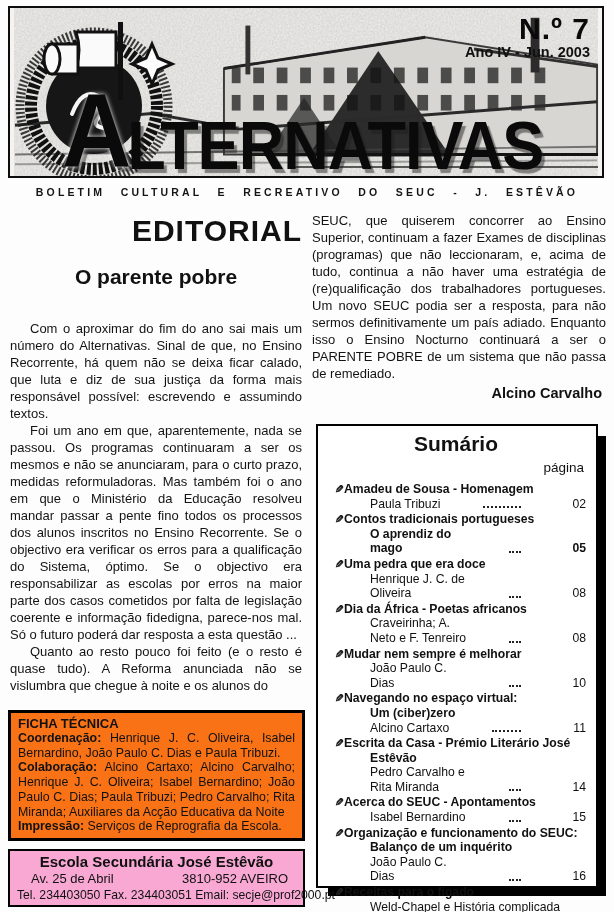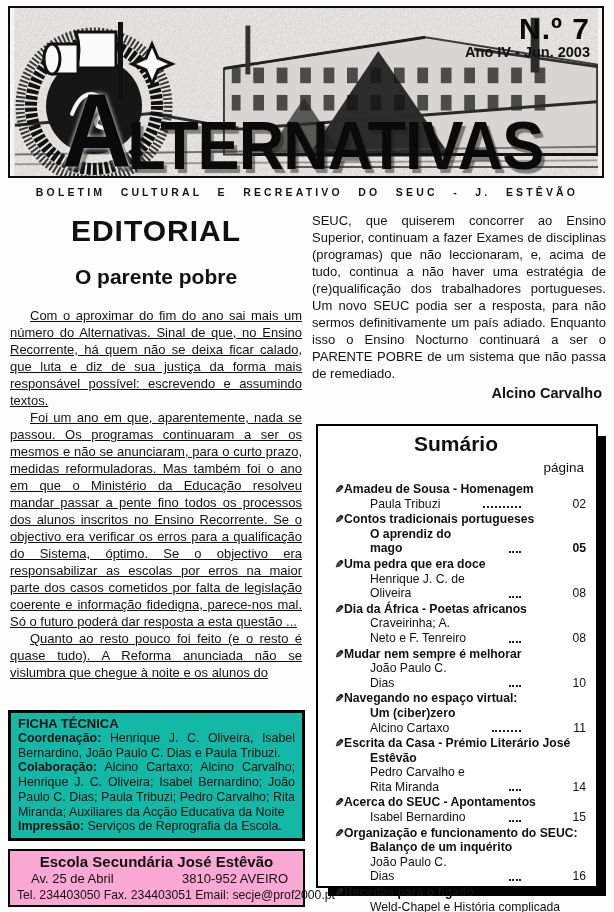--- a/index.html
+++ b/index.html
@@ -37,27 +37,27 @@
   .mast-underline2 { position:absolute; left:280px; right:4px; bottom:8px; height:2px; background:#2a2a2a; opacity:.75; z-index:1; }
 
   .subtitle {
     position:absolute; left:8px; top:186px; width:598px; overflow:hidden;
     font-size:10.5px; font-weight:bold; letter-spacing:0.30em; word-spacing:0.9em;
     white-space:nowrap; text-align:center; color:#151515;
   }
 
   
   .col-left { position:absolute; left:10px; top:214px; width:292px; }
-  .ed-heading { font-size:30px; font-weight:bold; text-align:center; letter-spacing:1px; }
+  .ed-heading { font-size:30px; font-weight:bold; text-align:right; letter-spacing:1px; }
   .ed-subheading { font-size:21px; font-weight:bold; text-align:center; margin-top:17px; }
   .col-left p, .col-right p {
     font-size:13px; line-height:17px; text-align:justify; color:#131313;
   }
   .col-left p { text-indent:20px; margin-top:0; }
-  .col-left .paras { margin-top:18px;text-decoration:underline; }
+  .col-left .paras { margin-top:31px; }
 
   
   .col-right { position:absolute; left:312px; top:212px; width:294px; }
   .col-right p.cont { text-indent:0; }
   .ed-author { font-size:14.5px; font-weight:bold; text-align:right; padding-right:4px; margin-top:3px; }
 
   
   .sumario {
     position:absolute; left:316px; top:424px; width:282px; height:464px;
     background:#fff; border:2px solid #000; padding:6px 10px 6px 8px;
@@ -71,21 +71,21 @@
   .pen { width:18px; flex:0 0 18px; font-size:11px; transform:scaleX(-1); color:#222; }
   .sum-cont { padding-left:44px; }
   .sum-cont.bold { font-weight:bold; }
   .sum-sub { display:flex; align-items:flex-end; padding-left:44px;gap:40px; }
   .leader { flex:1; border-bottom:2px dotted #222; margin:0 3px 3px 3px; min-width:12px; }
   .pg { flex:0 0 22px; text-align:right; }
 
   
   .ficha {
     position:absolute; left:8px; top:710px; width:297px;
-    border:3px solid #000; padding:3px 7px 4px 7px; background:#14b8a6;
+    border:3px solid #000; padding:3px 7px 4px 7px; background:#f97316;
   }
   .ficha-heading { font-size:13px; font-weight:bold; line-height:15px; }
   .ficha p { font-size:12.4px; line-height:14.7px; text-align:justify; }
   .lbl { font-weight:bold; }
 
   
   .school {
     position:absolute; left:8px; top:849px; width:297px;
     border:2px solid #000; padding:2px 7px 3px 7px; background:#f9a8d4;
   }

